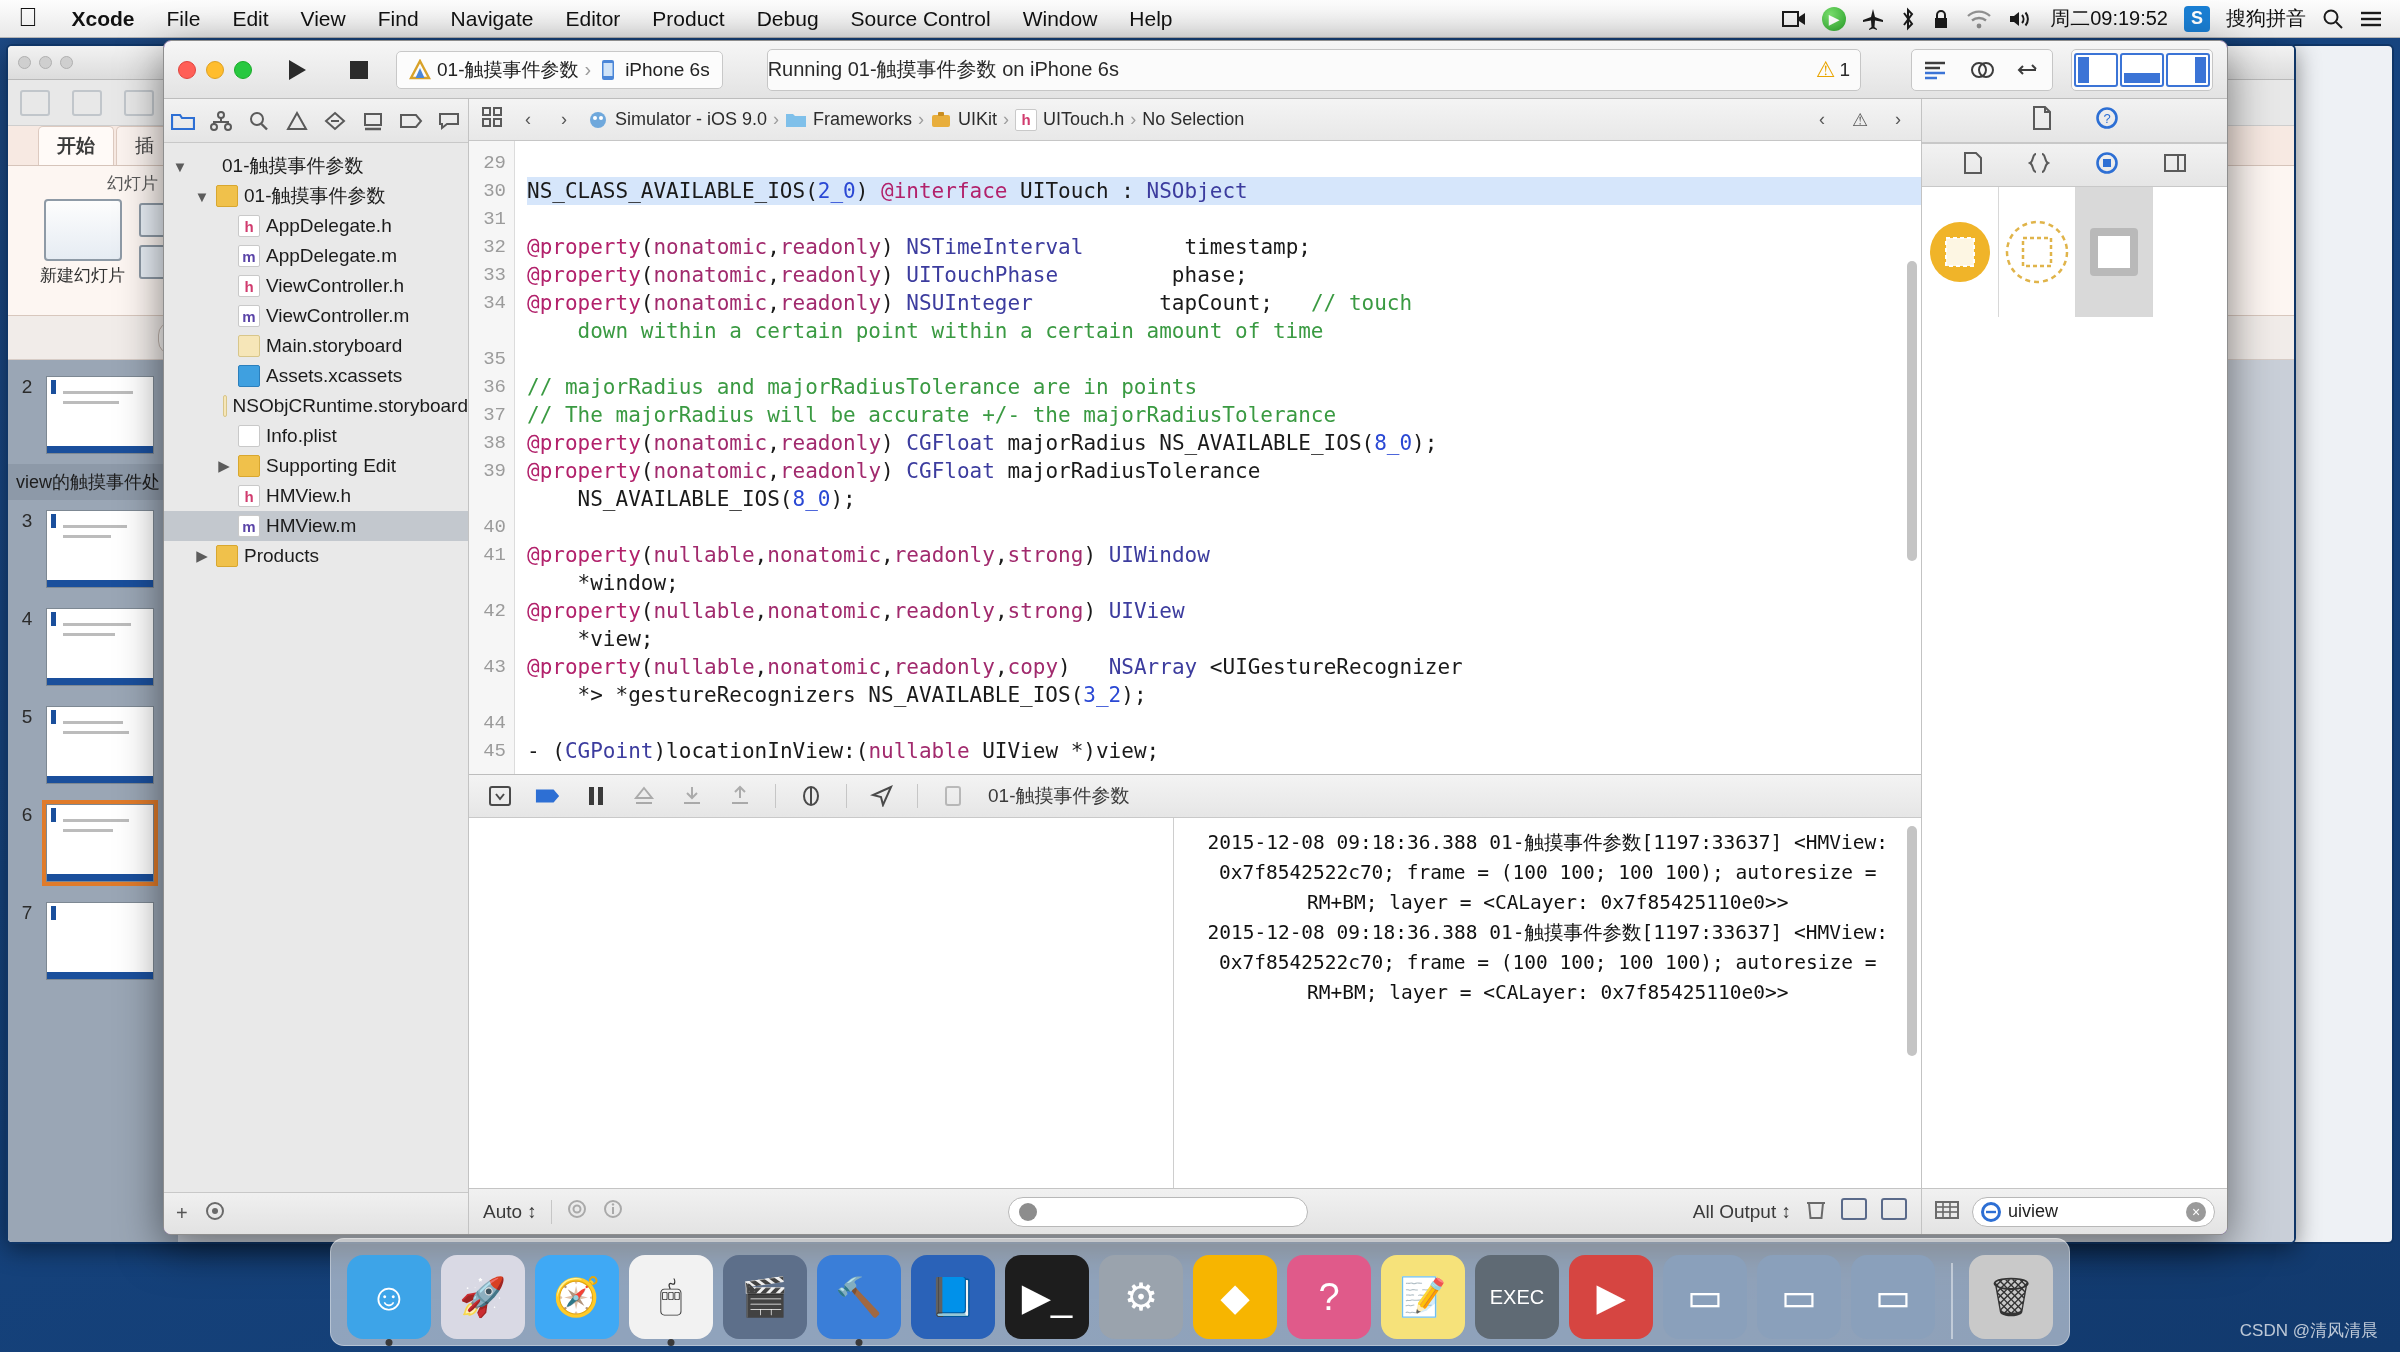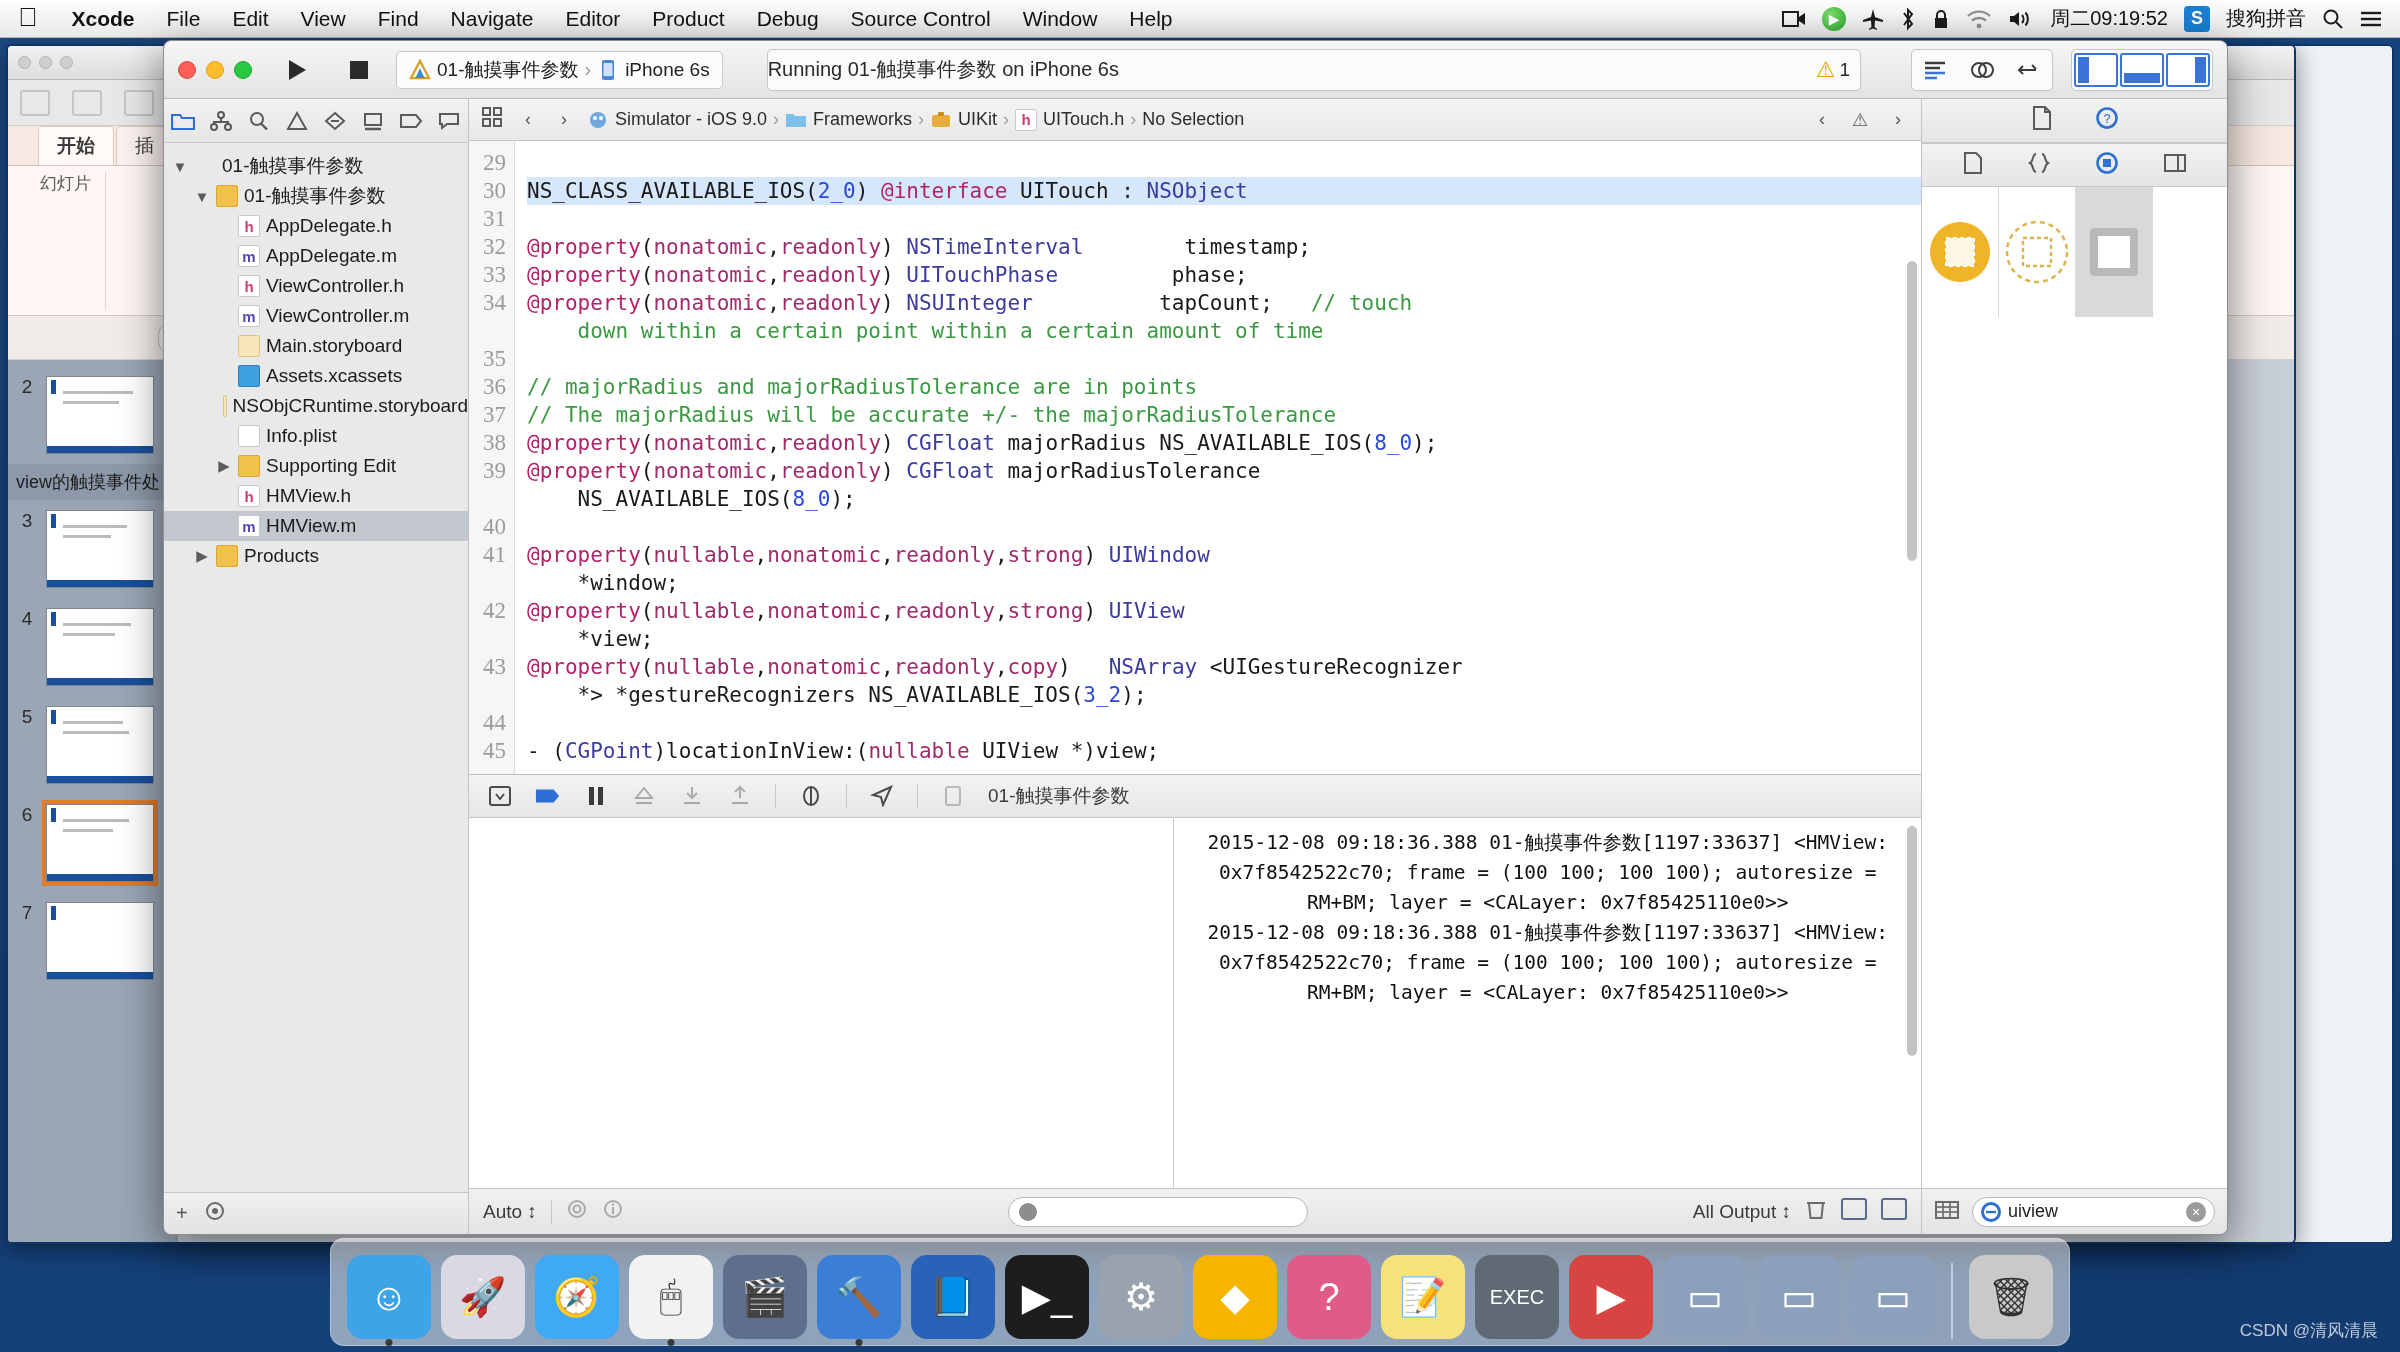--- a/index.html
+++ b/index.html
@@ -142,21 +142,21 @@
   
   .editor-col { flex: 1; display: flex; flex-direction: column; min-width: 0; background:#fff;}
   .jump-bar { height: 42px; background: linear-gradient(#f4f4f4,#e8e8e8); border-bottom:1px solid #c6c6c6; display:flex; align-items:center; gap: 10px; padding: 0 10px; font-size: 18px; color:#2c2c2c;}
   .jb-icon { width: 26px; text-align:center; color:#555; font-size: 18px;}
   .crumb { display:flex; align-items:center; gap:6px; white-space:nowrap;}
   .crumb-sep { color:#9c9c9c; font-size: 18px; }
   .jb-right { margin-left:auto; display:flex; align-items:center; gap:12px; }
 
   .code-area { flex: 1; display:flex; min-height:0; position: relative; overflow:hidden; background:#fff;}
   .gutter { width: 46px; background:#f6f6f6; border-right:1px solid #dcdcdc; padding-top: 8px; text-align:right; }
-  .gl { font-family: Liberation Serif, serif; font-size: 23px; color:#9b9b9b; height: 28px; line-height: 28px; padding-right: 8px;}
+  .gl { font-family: Liberation Mono, monospace; font-size: 19px; color:#9b9b9b; height: 28px; line-height: 28px; padding-right: 8px;}
   .code-text { flex:1; padding: 8px 0 0 12px; font-family: "DejaVu Sans Mono", monospace; font-size: 21px; line-height: 28px; white-space: pre; overflow: hidden;}
   .cl { height: 28px; }
   .cl.hl { background: #d6e6fb; }
   .kw { color: #b2216b; }
   .kw2 { color: #a12a6d; }
   .typ { color: #3c3c9e; }
   .pln { color: #1a1a1a; }
   .num { color: #2a48d4; }
   .cmt { color: #3a9a42; }
   .mac { color: #1a1a1a; }
@@ -229,20 +229,36 @@
       <div class="ribbon-glyph"></div>
       <div class="ribbon-glyph"></div>
     </div>
     <div class="ppt-tabs">
       <div class="ppt-tab active">开始</div>
       <div class="ppt-tab">插</div>
     </div>
     <div class="ppt-ribbon">
       <div class="ribbon-group">
         <div class="ribbon-group-title">幻灯片</div>
+        <div style="display:flex;gap:14px;align-items:flex-start;">
+          <div style="display:flex;flex-direction:column;align-items:center;gap:3px;">
+            <div class="ribbon-big-btn"></div>
+            <div class="ribbon-label">新建幻灯片</div>
+          </div>
+          <div style="display:flex;flex-direction:column;gap:8px;padding-top:4px;">
+            <div style="display:flex;gap:6px;align-items:center;">
+              <div style="width:46px;height:34px;border:2px solid #8e9aa6;border-radius:3px;background:#eaf0f7;"></div>
+              <span class="ribbon-label">布局</span>
+            </div>
+            <div style="display:flex;gap:6px;align-items:center;">
+              <div style="width:46px;height:34px;border:2px solid #8e9aa6;border-radius:3px;background:#eaf0f7;"></div>
+              <span class="ribbon-label">节</span>
+            </div>
+          </div>
+        </div>
       </div>
     </div>
     <div class="ppt-subbar">
       <div class="ppt-pill">幻灯片</div>
     </div>
     <div class="ppt-body">
       <div class="ppt-slide-list">
         <div class="slide-row">
           <div class="slide-num">2</div>
           <div class="slide-thumb">

